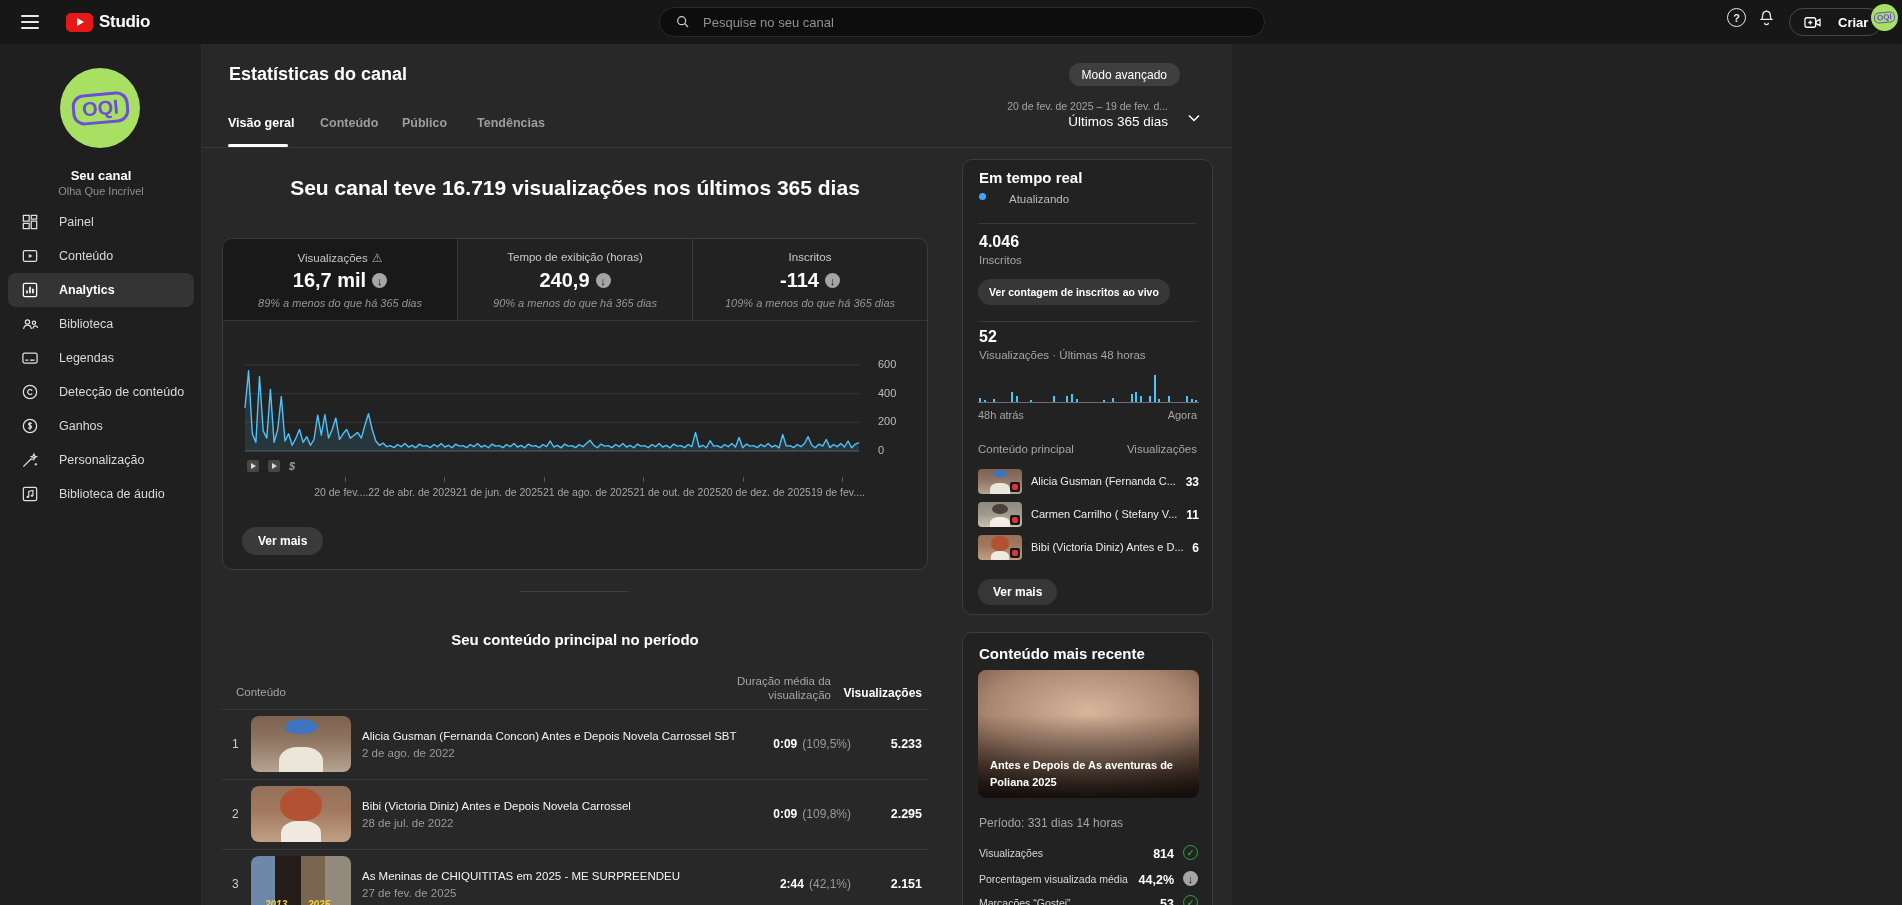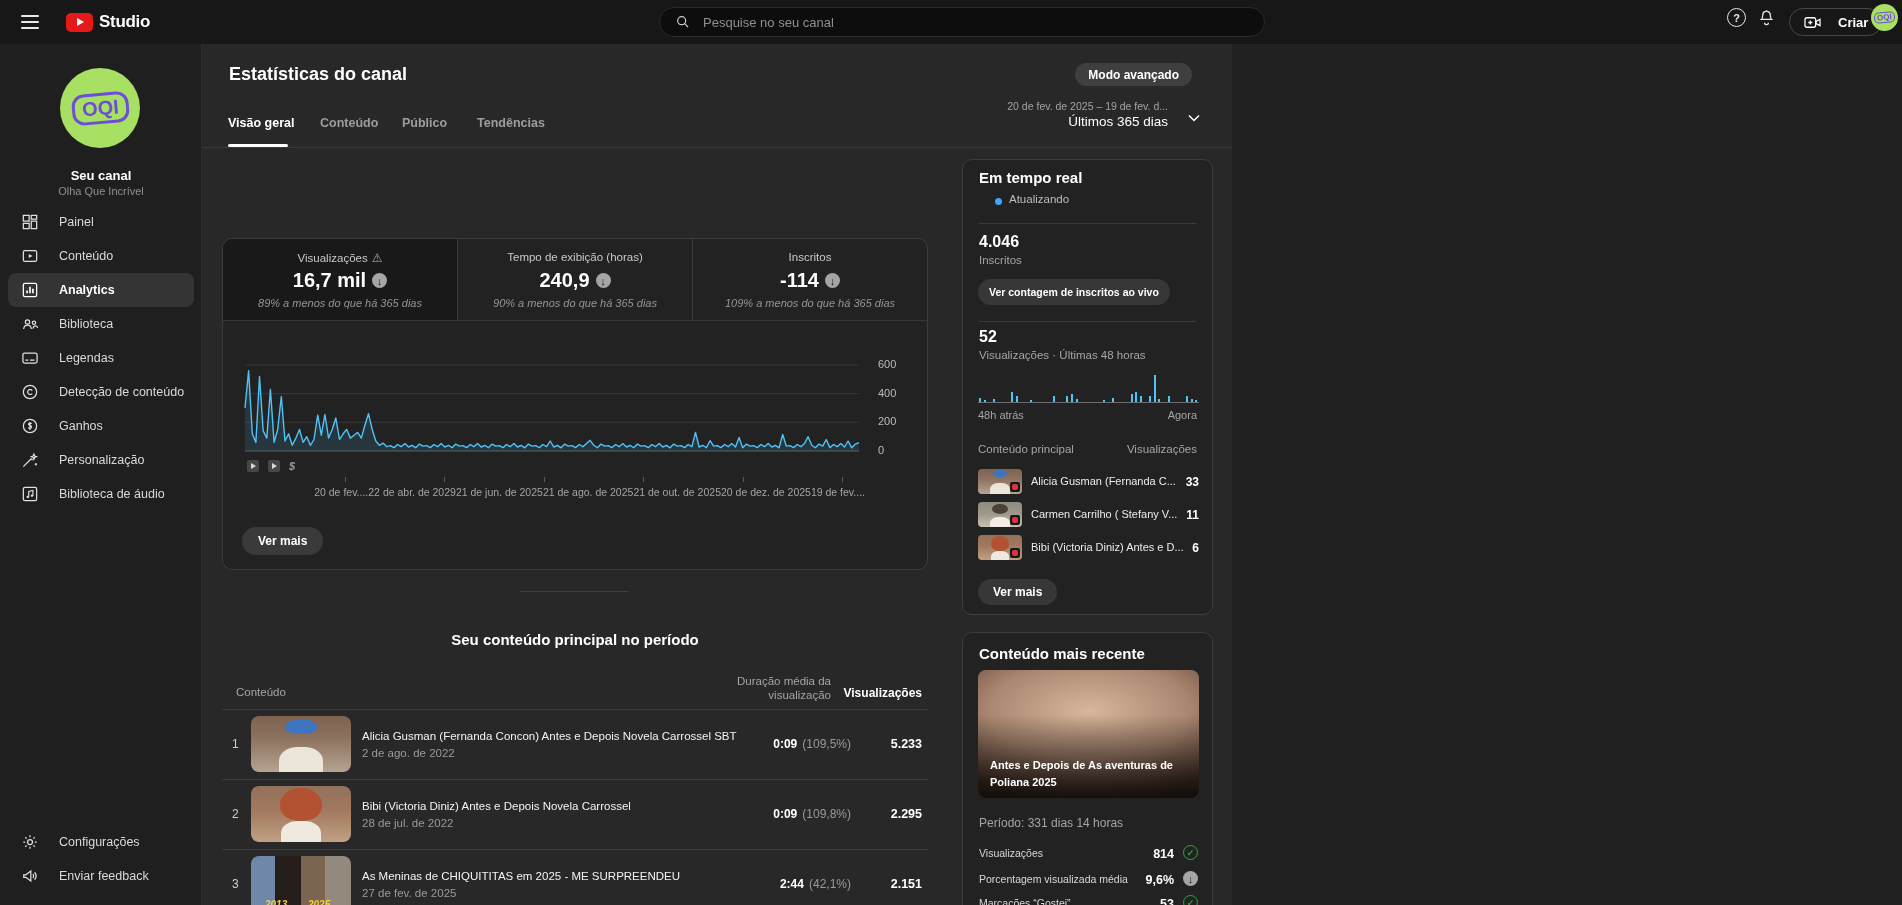--- a/index.html
+++ b/index.html
@@ -32,21 +32,21 @@
 .nav-item.sel{background:#343434;color:#fff;font-weight:bold}
 .nav-item .ic{width:20px;height:20px;flex:0 0 20px}
 .nav-foot{position:absolute;left:0;top:781px;width:202px}
 
 .main{position:absolute;left:202px;top:44px;width:1030px;height:861px;background:#282828;overflow:hidden}
 .page-title{position:absolute;left:27px;top:20px;font-size:18px;font-weight:bold}
 .tab{position:absolute;top:72px;font-size:12.5px;font-weight:bold;color:#9d9d9d;cursor:pointer}
 .tab.sel{color:#fff}
 .tab-underline{position:absolute;top:100px;height:3px;background:#fff;border-radius:2px}
 .tabs-divider{position:absolute;left:0;top:103px;width:1030px;height:1px;background:#393939}
-.adv-btn{position:absolute;right:40px;top:19px;height:23px;background:#3f3f3f;border-radius:12px;display:flex;align-items:center;padding:0 13px;font-size:12px;font-weight:bold}
+.adv-btn{position:absolute;right:52px;top:19px;height:23px;background:#3f3f3f;border-radius:12px;display:flex;align-items:center;padding:0 13px;font-size:12px;font-weight:normal}
 .date-line1{position:absolute;right:64px;top:56px;font-size:10.5px;color:#a3a3a3}
 .date-line2{position:absolute;right:64px;top:70px;font-size:13.5px;color:#fff}
 .date-chev{position:absolute;right:28px;top:64px}
 .headline{position:absolute;left:20px;top:132px;width:706px;text-align:center;font-size:21px;font-weight:bold}
 .card{position:absolute;background:#222;border:1px solid #3c3c3c;border-radius:10px}
 
 .chart-card{left:20px;top:194px;width:706px;height:332px}
 .metrics{position:absolute;left:0;top:0;width:704px;height:82px;display:flex;border-bottom:1px solid #363636}
 .metric{flex:1;position:relative;border-right:1px solid #3a3a3a;cursor:pointer}
 .metric:last-child{border-right:none}
@@ -93,21 +93,21 @@
 .thCar::before{content:"";position:absolute;left:32%;top:8%;width:36%;height:40%;background:#4a4038;border-radius:50%}
 .thCar::after{content:"";position:absolute;left:28%;top:58%;width:44%;height:55%;background:#f2eee6;border-radius:42% 42% 0 0}
 .thC{background:linear-gradient(90deg,#6f87a8 0 24%,#241d19 24% 50%,#7a6550 50% 74%,#93897d 74% 100%)}
 .yr{position:absolute;bottom:2px;font-size:10px;font-weight:bold;font-style:italic;color:#f3d23c}
 .yr.y1{left:14px}.yr.y2{left:57px}
 .rtbadge{position:absolute;right:2px;bottom:2px;width:10px;height:10px;background:#181818;border-radius:2px}
 .rtbadge::after{content:"";position:absolute;left:2px;top:2px;width:6px;height:6px;background:#dd3440;border-radius:2px}
 
 .rt-card{left:760px;top:115px;width:251px;height:456px}
 .rt-title{position:absolute;left:16px;top:9px;font-size:15px;font-weight:bold}
-.rt-upd{position:absolute;left:32px;top:33px;display:flex;align-items:flex-end;gap:7px;font-size:11.5px;color:#bdbdbd}
+.rt-upd{position:absolute;left:16px;top:33px;display:flex;align-items:flex-start;gap:23px;font-size:11.5px;color:#bdbdbd}
 .dot{width:7px;height:7px;border-radius:50%;background:#3ea6ff}
 .rt-div{position:absolute;left:16px;width:217px;height:1px;background:#3a3a3a}
 .rt-big{position:absolute;left:16px;font-size:16px;font-weight:bold}
 .rt-sub{position:absolute;left:16px;font-size:11.5px;color:#a5a5a5}
 .rt-btn{position:absolute;left:15px;top:119px;height:26px;background:#373737;border-radius:13px;display:inline-flex;align-items:center;padding:0 11px;font-size:10.5px;font-weight:bold;cursor:pointer}
 .rt-bars{position:absolute;left:15px;top:211px;width:221px;height:32px}
 .rt-bars .base{position:absolute;left:0;bottom:0;width:221px;height:1px;background:#6e6e6e}
 .rtbar{position:absolute;bottom:1px;width:2px;background:#4fc3f7}
 .rt-ax{position:absolute;top:249px;font-size:11px;color:#a5a5a5}
 .rt-lh{position:absolute;top:283px;font-size:11.5px;color:#a5a5a5}
@@ -238,55 +238,40 @@
     <div class="nav-item">
       <svg class="ic" viewBox="0 0 24 24">
           <rect x="4" y="4" width="16" height="16" rx="2" fill="none" stroke="#e0e0e0" stroke-width="1.5"></rect>
           <path d="M10.5 15.5V9l5-1.2v6.2" fill="none" stroke="#e0e0e0" stroke-width="1.4"></path>
           <circle cx="9.3" cy="15.5" r="1.4" fill="#e0e0e0"></circle>
           <circle cx="14.3" cy="14" r="1.4" fill="#e0e0e0"></circle>
         </svg>
       <span>Biblioteca de áudio</span>
     </div>
   </nav>
-  <div class="nav-foot">
-    <div class="nav-item">
-      <svg class="ic" viewBox="0 0 24 24">
-          <circle cx="12" cy="12" r="3" fill="none" stroke="#e0e0e0" stroke-width="1.5"></circle>
-          <path d="M12 4v2.2M12 17.8V20M4 12h2.2M17.8 12H20M6.3 6.3l1.6 1.6M16.1 16.1l1.6 1.6M17.7 6.3l-1.6 1.6M7.9 16.1l-1.6 1.6" stroke="#e0e0e0" stroke-width="1.5"></path>
-        </svg>
-      <span>Configurações</span>
-    </div>
-    <div class="nav-item">
-      <svg class="ic" viewBox="0 0 24 24">
-          <path d="M4.5 10.5v3h2.5L13 18V6l-6 4.5z" fill="none" stroke="#e0e0e0" stroke-width="1.5"></path>
-          <path d="M15.5 9.5a4.2 4.2 0 0 1 0 5M17.5 7.5a7 7 0 0 1 0 9" fill="none" stroke="#e0e0e0" stroke-width="1.5"></path>
-        </svg>
-      <span>Enviar feedback</span>
-    </div>
-  </div>
 </aside>
 
 <main class="main">
   <h1 class="page-title">Estatísticas do canal</h1>
   <div class="tab sel" style="left:26px">Visão geral</div>
   <div class="tab" style="left:118px">Conteúdo</div>
   <div class="tab" style="left:200px">Público</div>
   <div class="tab" style="left:275px">Tendências</div>
   <div class="tab-underline" style="left:26px;width:60px"></div>
   <div class="tabs-divider"></div>
   <div class="adv-btn">Modo avançado</div>
   <div class="date-line1">20 de fev. de 2025 – 19 de fev. d...</div>
   <div class="date-line2">Últimos 365 dias</div>
   <div class="date-chev">
     <svg width="20" height="20" viewBox="0 0 24 24">
         <path d="M6 9l6 6 6-6" fill="none" stroke="#fff" stroke-width="1.8"></path>
       </svg>
   </div>
 
+  <div class="headline">Seu canal teve 16.719 visualizações nos últimos 365 dias</div>
 
   <section class="card chart-card">
     <div class="metrics">
       <div class="metric sel">
         <div class="m-label"><span>Visualizações</span><span class="warn">⚠</span></div>
         <div class="m-value">
             <span>16,7 mil</span>
             <span class="dcirc">↓</span>
           </div>
         <div class="m-delta">89% a menos do que há 365 dias</div>
@@ -459,21 +444,21 @@
       <div class="rc-vtitle">Antes e Depois de As aventuras de Poliana 2025</div>
     </div>
     <div class="rc-period">Período: 331 dias 14 horas</div>
     <div class="rc-row" style="top:208px">
       <span class="l">Visualizações</span>
       <span class="v">814</span>
       <span class="ic gcheck">✓</span>
     </div>
     <div class="rc-row" style="top:234px">
       <span class="l">Porcentagem visualizada média</span>
-      <span class="v">9,6%</span>
+      <span class="v">44,2%</span>
       <span class="ic dcirc">↓</span>
     </div>
     <div class="rc-row" style="top:258px">
       <span class="l">Marcações “Gostei”</span>
       <span class="v">53</span>
       <span class="ic gcheck">✓</span>
     </div>
   </section>
 </main>
 

